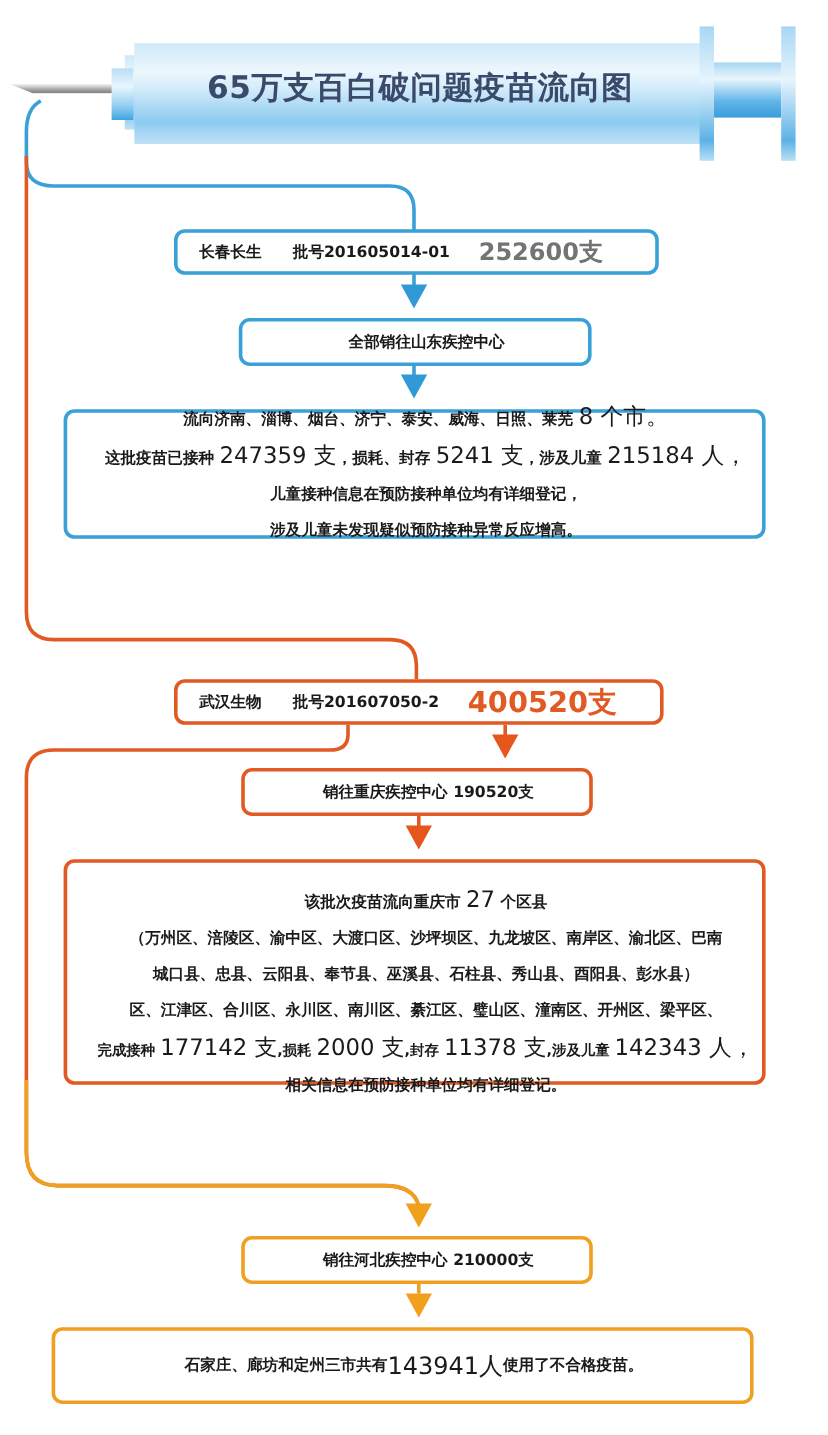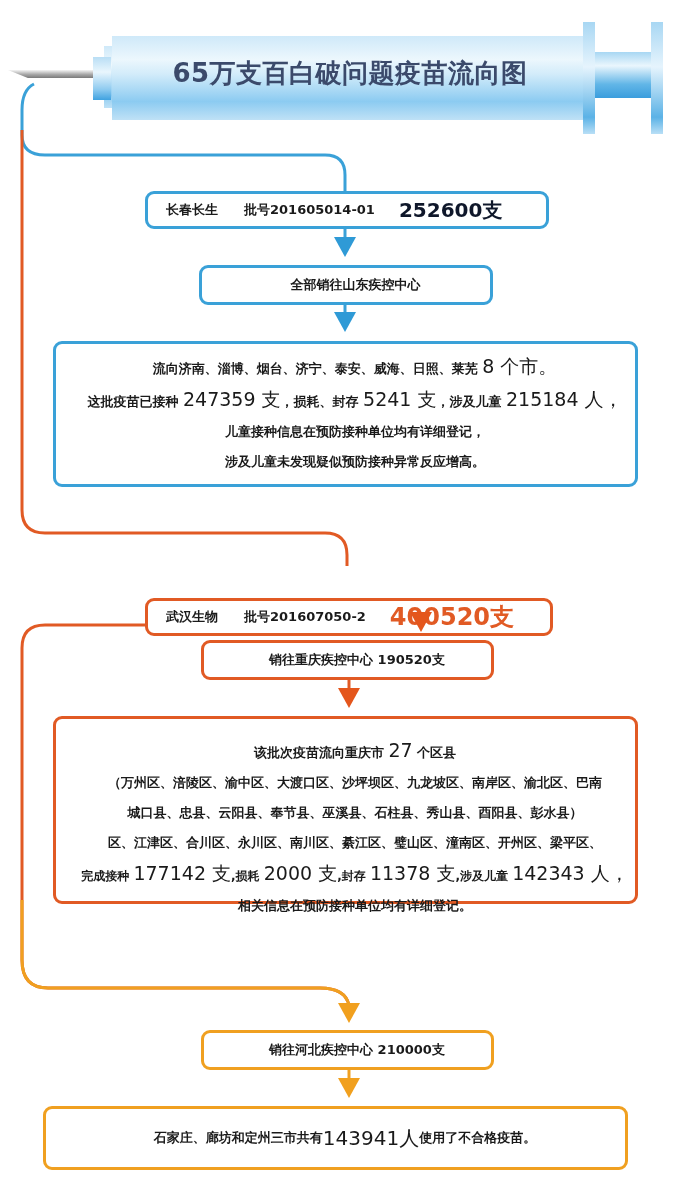--- a/index.html
+++ b/index.html
@@ -69,41 +69,41 @@
 <div class="abs tip1"></div>
 <div class="abs barrel"></div>
 <div class="abs flange1"></div>
 <div class="abs plunger"></div>
 <div class="abs flange2"></div>
 <div class="abs title">65万支百白破问题疫苗流向图</div>
 
 <div class="box blue t13" style="left:145px;top:191px;width:404px;height:38px;justify-content:flex-start;padding-left:18px;">
   <span>长春长生</span>
   <span style="margin-left:26px;">批号201605014-01</span>
-  <span style="margin-left:24px;font-size:20px;color:#0f172a;">252600支</span>
+  <span style="margin-left:24px;font-size:20px;color:#737373;">252600支</span>
 </div>
 <div class="arrow blue-a" style="left:334px;top:237px;"></div>
 
 <div class="box blue t13" style="left:199px;top:265px;width:294px;height:40px;">
   <span>全部销往山东疾控中心</span>
 </div>
 <div class="arrow blue-a" style="left:334px;top:312px;"></div>
 
-<div class="box blue multi t13" style="left:53px;top:341px;width:585px;height:146px;">
+<div class="box blue multi t13" style="left:53px;top:341px;width:585px;height:108px;">
   <div class="ln">
     <span>流向济南、淄博、烟台、济宁、泰安、威海、日照、莱芜 </span><span class="big">8</span><span class="big"> 个市。</span>
   </div>
   <div class="ln">
     <span>这批疫苗已接种 </span><span class="big">247359</span><span class="big"> 支</span><span>，损耗、封存 </span><span class="big">5241</span><span class="big"> 支</span><span>，涉及儿童 </span><span class="big">215184</span><span class="big"> 人</span><span class="big">，</span>
   </div>
   <div class="ln">儿童接种信息在预防接种单位均有详细登记，</div>
   <div class="ln">涉及儿童未发现疑似预防接种异常反应增高。</div>
 </div>
 
-<div class="box red t13" style="left:145px;top:566px;width:408px;height:38px;justify-content:flex-start;padding-left:18px;margin-top:32px;">
+<div class="box red t13" style="left:145px;top:566px;width:408px;height:38px;justify-content:flex-start;padding-left:18px;">
   <span>武汉生物</span>
   <span style="margin-left:26px;">批号201607050-2</span>
   <span style="margin-left:24px;font-size:24px;color:#e15a24;">400520支</span>
 </div>
 <div class="arrow red-a" style="left:410px;top:612px;"></div>
 
 <div class="box red t13" style="left:201px;top:640px;width:293px;height:40px;">
   <span>销往重庆疾控中心 190520支</span>
 </div>
 <div class="arrow red-a" style="left:338px;top:688px;"></div>

